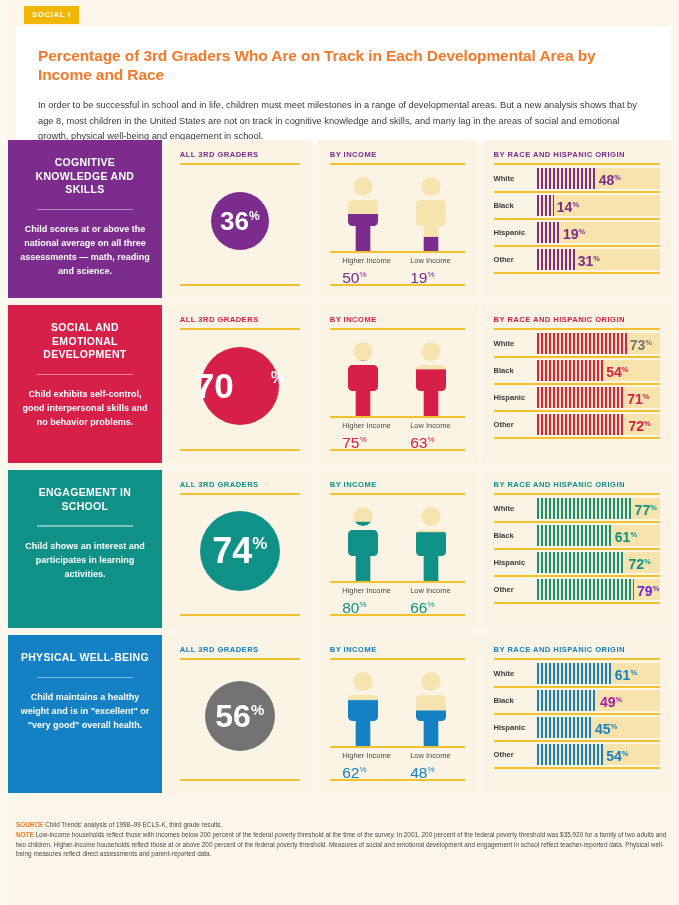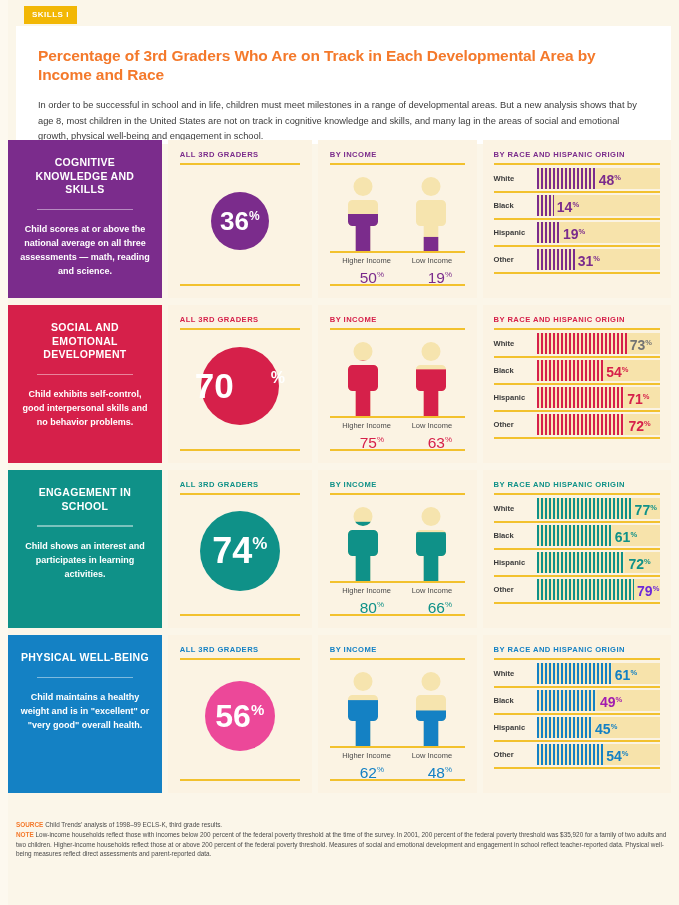--- a/index.html
+++ b/index.html
@@ -59,21 +59,21 @@
   .circle{border-radius:50%;display:flex;align-items:flex-start;justify-content:center;color:#fff;}
   .circle .num{font-weight:bold;line-height:1;}
   .circle .pct{font-weight:bold;line-height:1;}
 
   
   .people{display:flex;justify-content:center;gap:26px;padding-top:6px;height:80px;align-items:flex-end;}
   .person{position:relative;width:42px;height:74px;}
   .person svg{display:block;}
   .people-rule{height:2px;background:#f2c12e;width:100%;}
   .people-labels{display:flex;justify-content:center;gap:26px;margin-top:3px;}
-  .plab{width:42px;text-align:right;}
+  .plab{width:42px;text-align:left;}
   .plab .nm{font-size:7.5px;color:#4b4b4b;line-height:10px;white-space:nowrap;}
   .plab .vl{font-size:15.5px;font-weight:normal;line-height:17px;}
   .plab .vl sup{font-size:8px;vertical-align:super;}
 
   
   .barlist{margin-top:1px;}
   .barrow{display:flex;align-items:center;height:25px;border-bottom:2px solid #f2c12e;}
   .barlabel{width:43px;font-size:7.6px;color:#3b3b3b;font-weight:bold;}
   .bartrack{position:relative;flex:1;height:21px;background:#f7e3ab;}
   .barfill{position:absolute;left:0;top:0;bottom:0;}
@@ -84,21 +84,21 @@
   .footer{position:absolute;left:16px;top:820px;width:655px;font-size:6.4px;line-height:9.4px;color:#4a4a4a;}
   .footer .tag{color:#f4792b;font-weight:bold;}
   .footer p{margin:0 0 1px 0;}
 </style>
 </head>
 <body>
 
 <div class="page">
   <div class="leftrail"></div>
 
-  <div class="figbadge">SKILLS I</div>
+  <div class="figbadge">SOCIAL I</div>
 
   <div class="headcard">
     <div class="headtitle">Percentage of 3rd Graders Who Are on Track in Each Developmental Area by Income and Race</div>
     <div class="headbody">In order to be successful in school and in life, children must meet milestones in a range of developmental areas. But a new analysis shows that by age 8, most children in the United States are not on track in cognitive knowledge and skills, and many lag in the areas of social and emotional growth, physical well-being and engagement in school.</div>
   </div>
 
   <div class="rows" id="rows-root">
       <div class="row">
         <div class="cat" style="background: rgb(123, 44, 140);">
           <div class="cat-title">COGNITIVE KNOWLEDGE AND SKILLS</div>
@@ -396,21 +396,21 @@
       <div class="row">
         <div class="cat" style="background: rgb(20, 129, 196);">
           <div class="cat-title">PHYSICAL WELL-BEING</div>
           <div class="cat-rule"></div>
           <div class="cat-desc">Child maintains a healthy weight and is in "excellent" or "very good" overall health.</div>
         </div>
         <div class="panel panel-all">
           <div class="panel-head" style="color: rgb(20, 129, 196);">ALL 3RD GRADERS</div>
           <div class="rule-y"></div>
           <div class="circle-wrap">
-            <div class="circle" style="width: 70px; height: 70px; background: #ec4899; padding-top: 19px; box-sizing: border-box;">
+            <div class="circle" style="width: 70px; height: 70px; background: #737373; padding-top: 19px; box-sizing: border-box;">
               <span class="num" style="font-size: 32px;">56</span>
               <span class="pct" style="font-size: 15px; margin-top: 2px;">%</span>
             </div>
           </div>
           <div class="rule-y-bot"></div>
         </div>
         <div class="panel panel-inc">
           <div class="panel-head" style="color: rgb(20, 129, 196);">BY INCOME</div>
           <div class="rule-y"></div>
           <div class="people">

